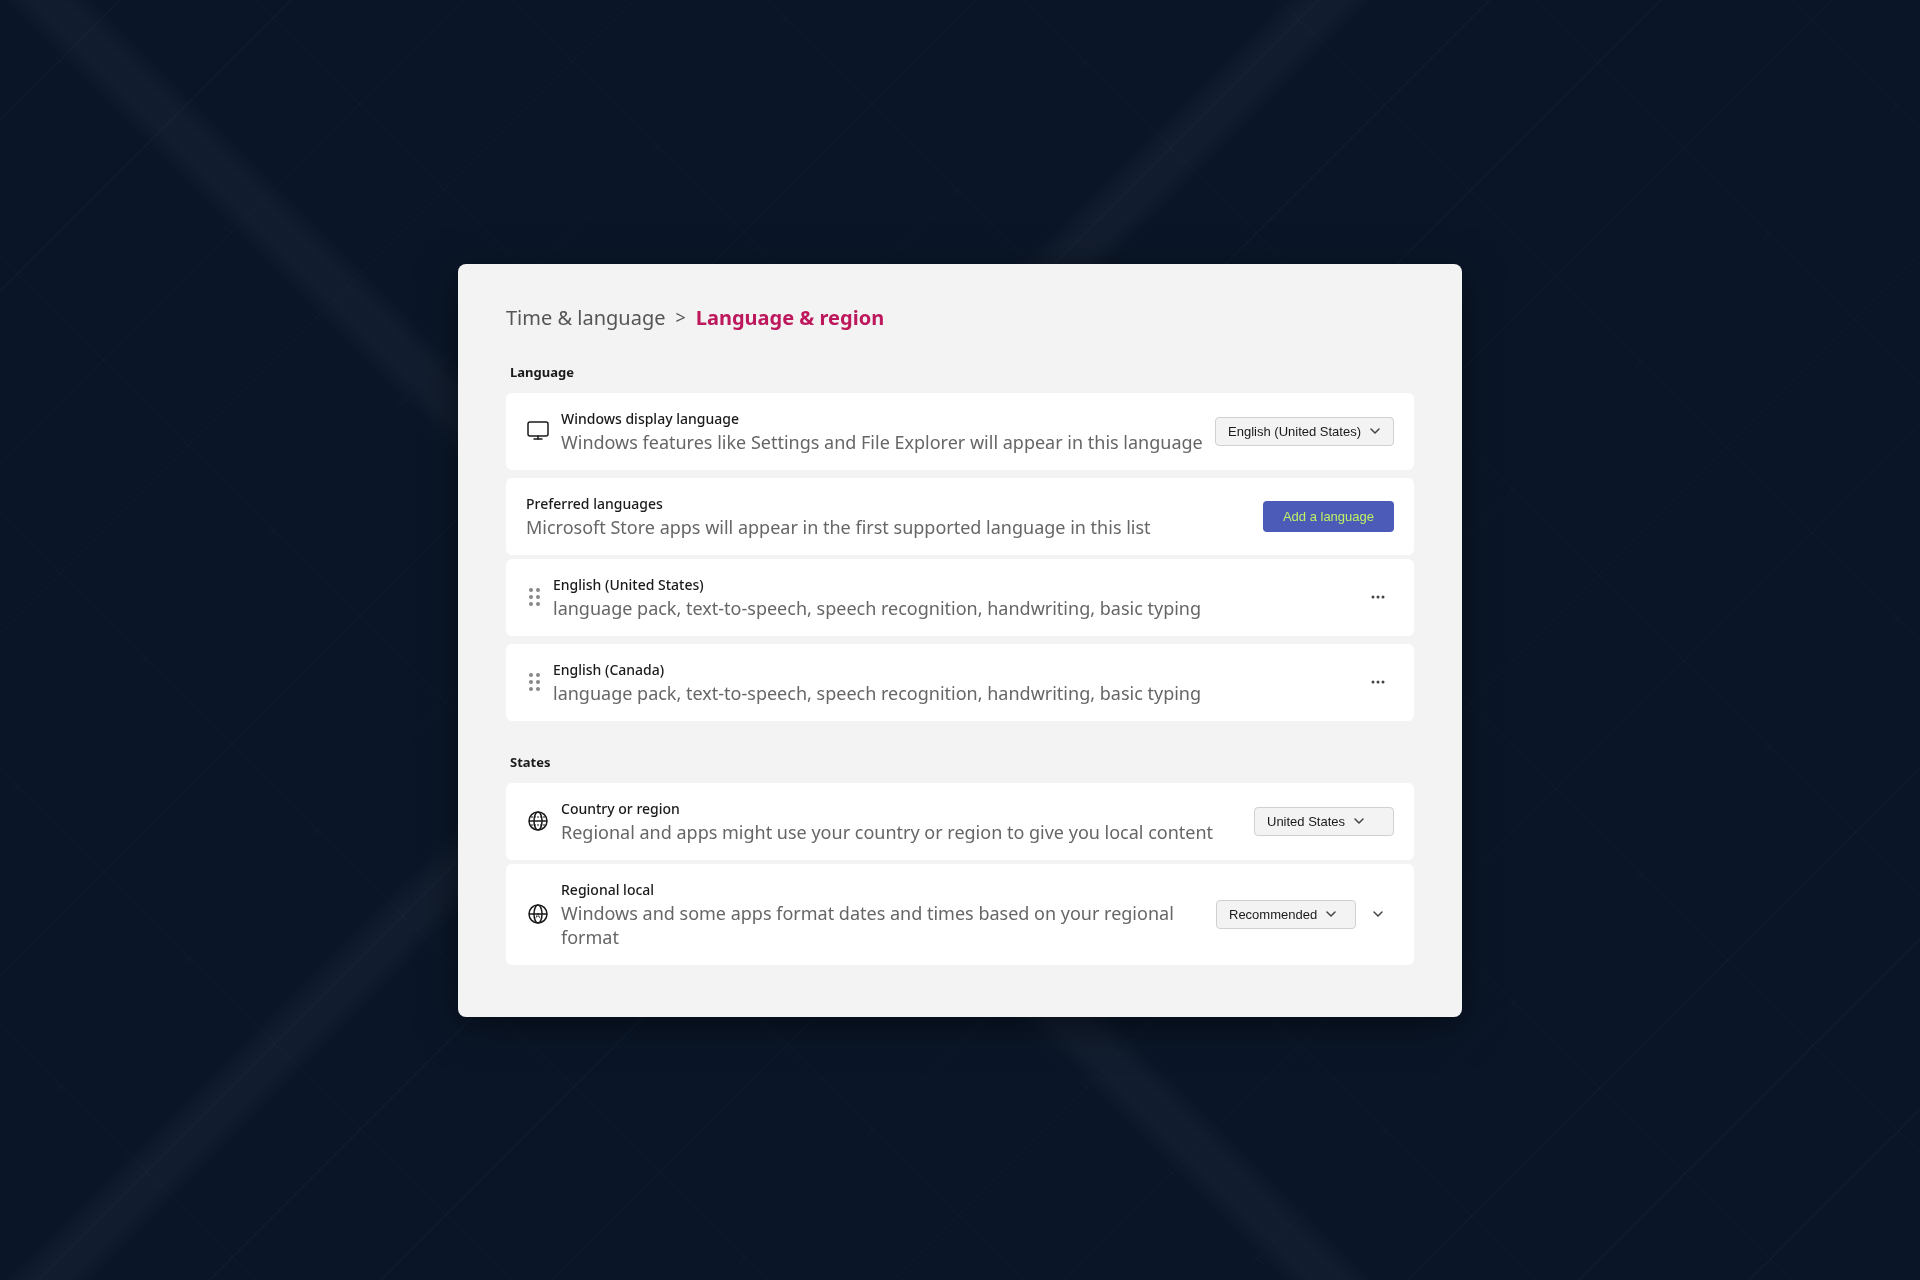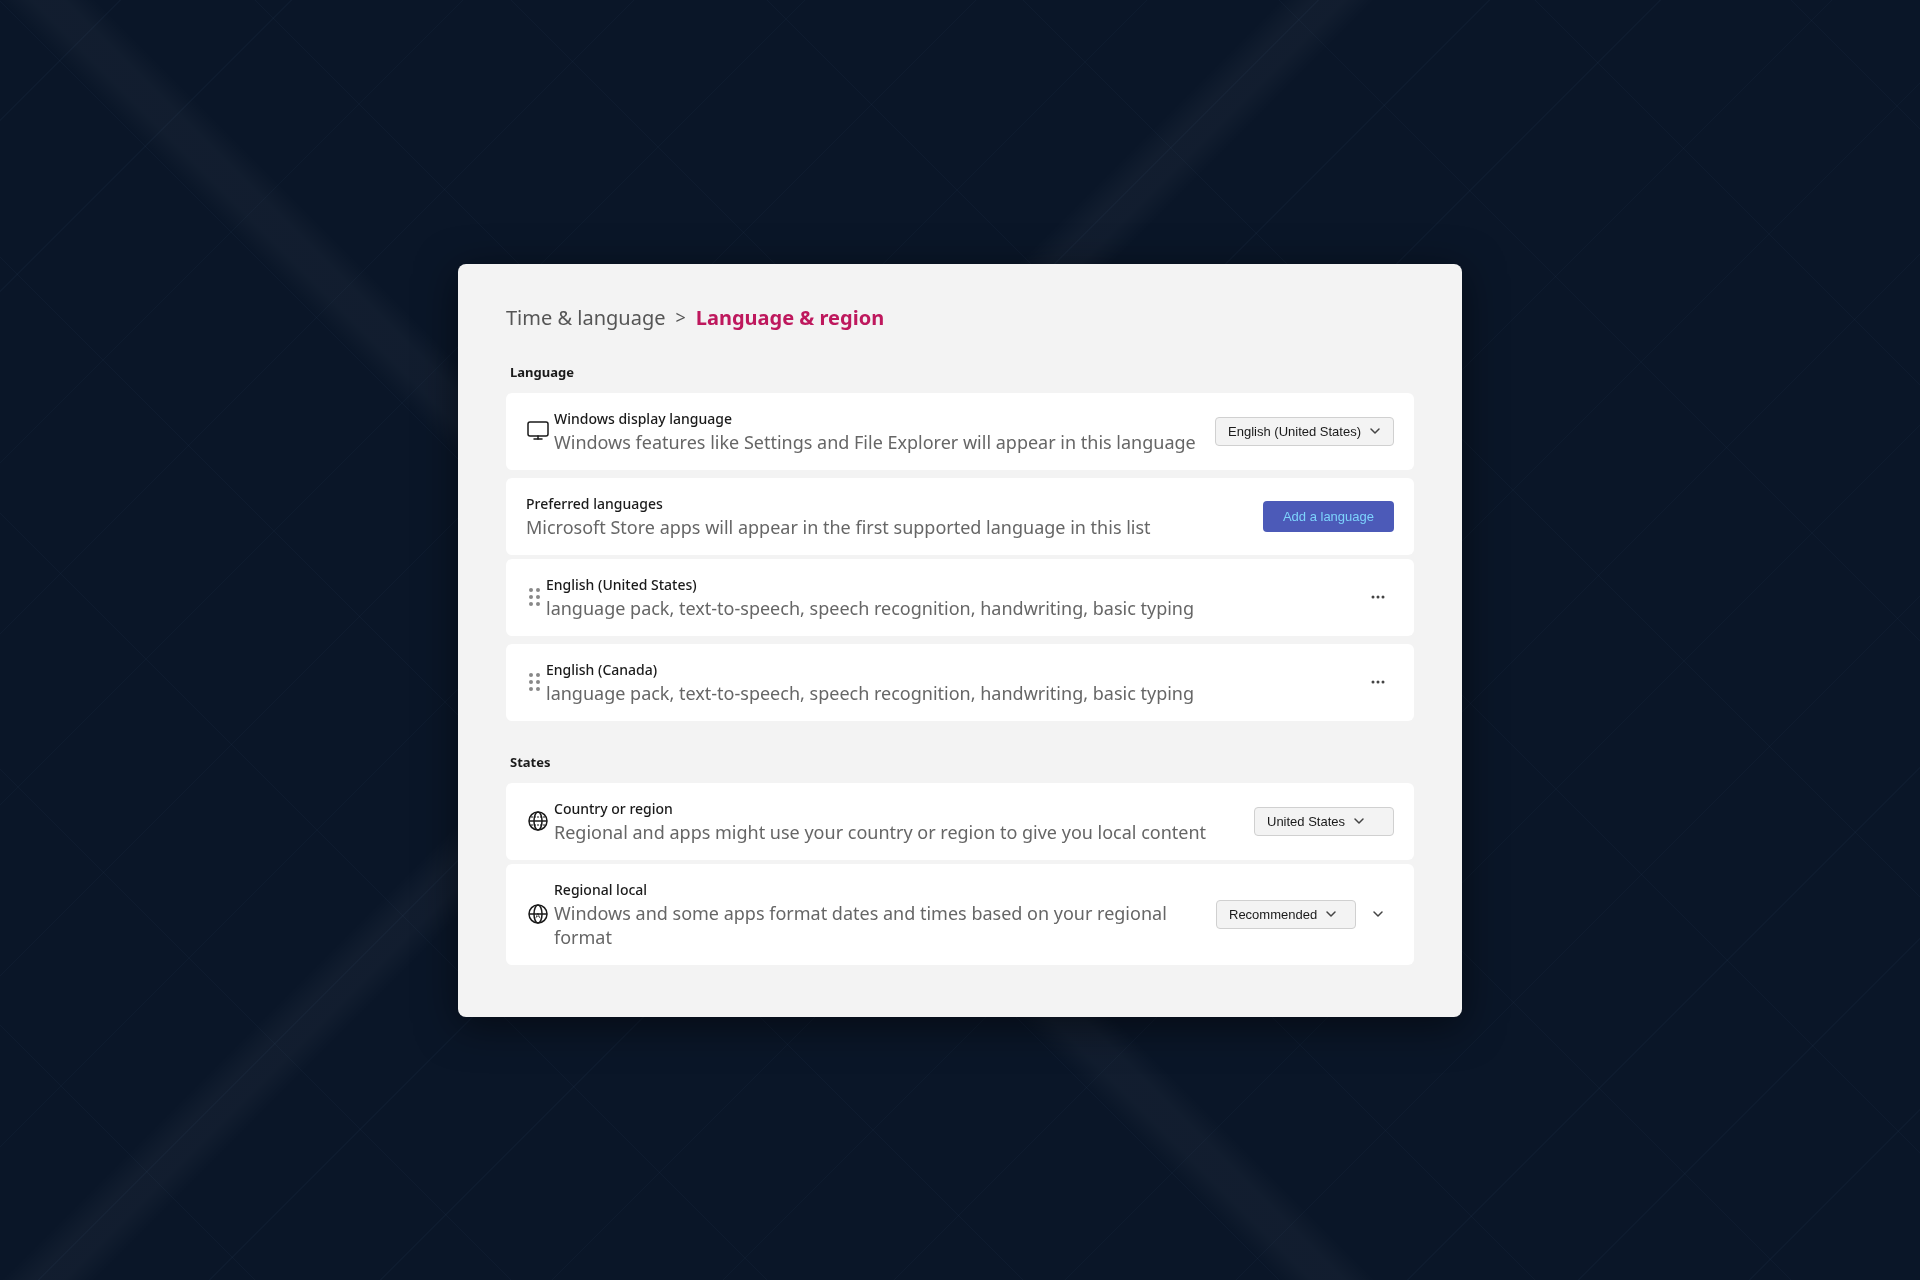--- a/index.html
+++ b/index.html
@@ -90,21 +90,21 @@
     .card {
       background: #ffffff;
       border-radius: 6px;
       margin-bottom: 4px;
     }
 
     .card-row {
       display: flex;
       align-items: center;
       padding: 16px 20px;
-      gap: 4px;
+      gap: 11px;
       min-height: 72px;
       justify-content: center;
     }
 
     .card-icon {
       flex-shrink: 0;
       width: 24px;
       height: 24px;
       display: flex;
       align-items: center;
@@ -159,21 +159,21 @@
       min-width: 140px;
     }
 
     .dropdown-btn svg {
       flex-shrink: 0;
     }
 
     
     .add-lang-btn {
       background: #4c5ab8;
-      color: #7dd3fc;
+      color: #bef264;
       border: none;
       border-radius: 4px;
       padding: 8px 20px;
       font-size: 13px;
       font-weight: 500;
       cursor: pointer;
       white-space: nowrap;
     }
 
     

